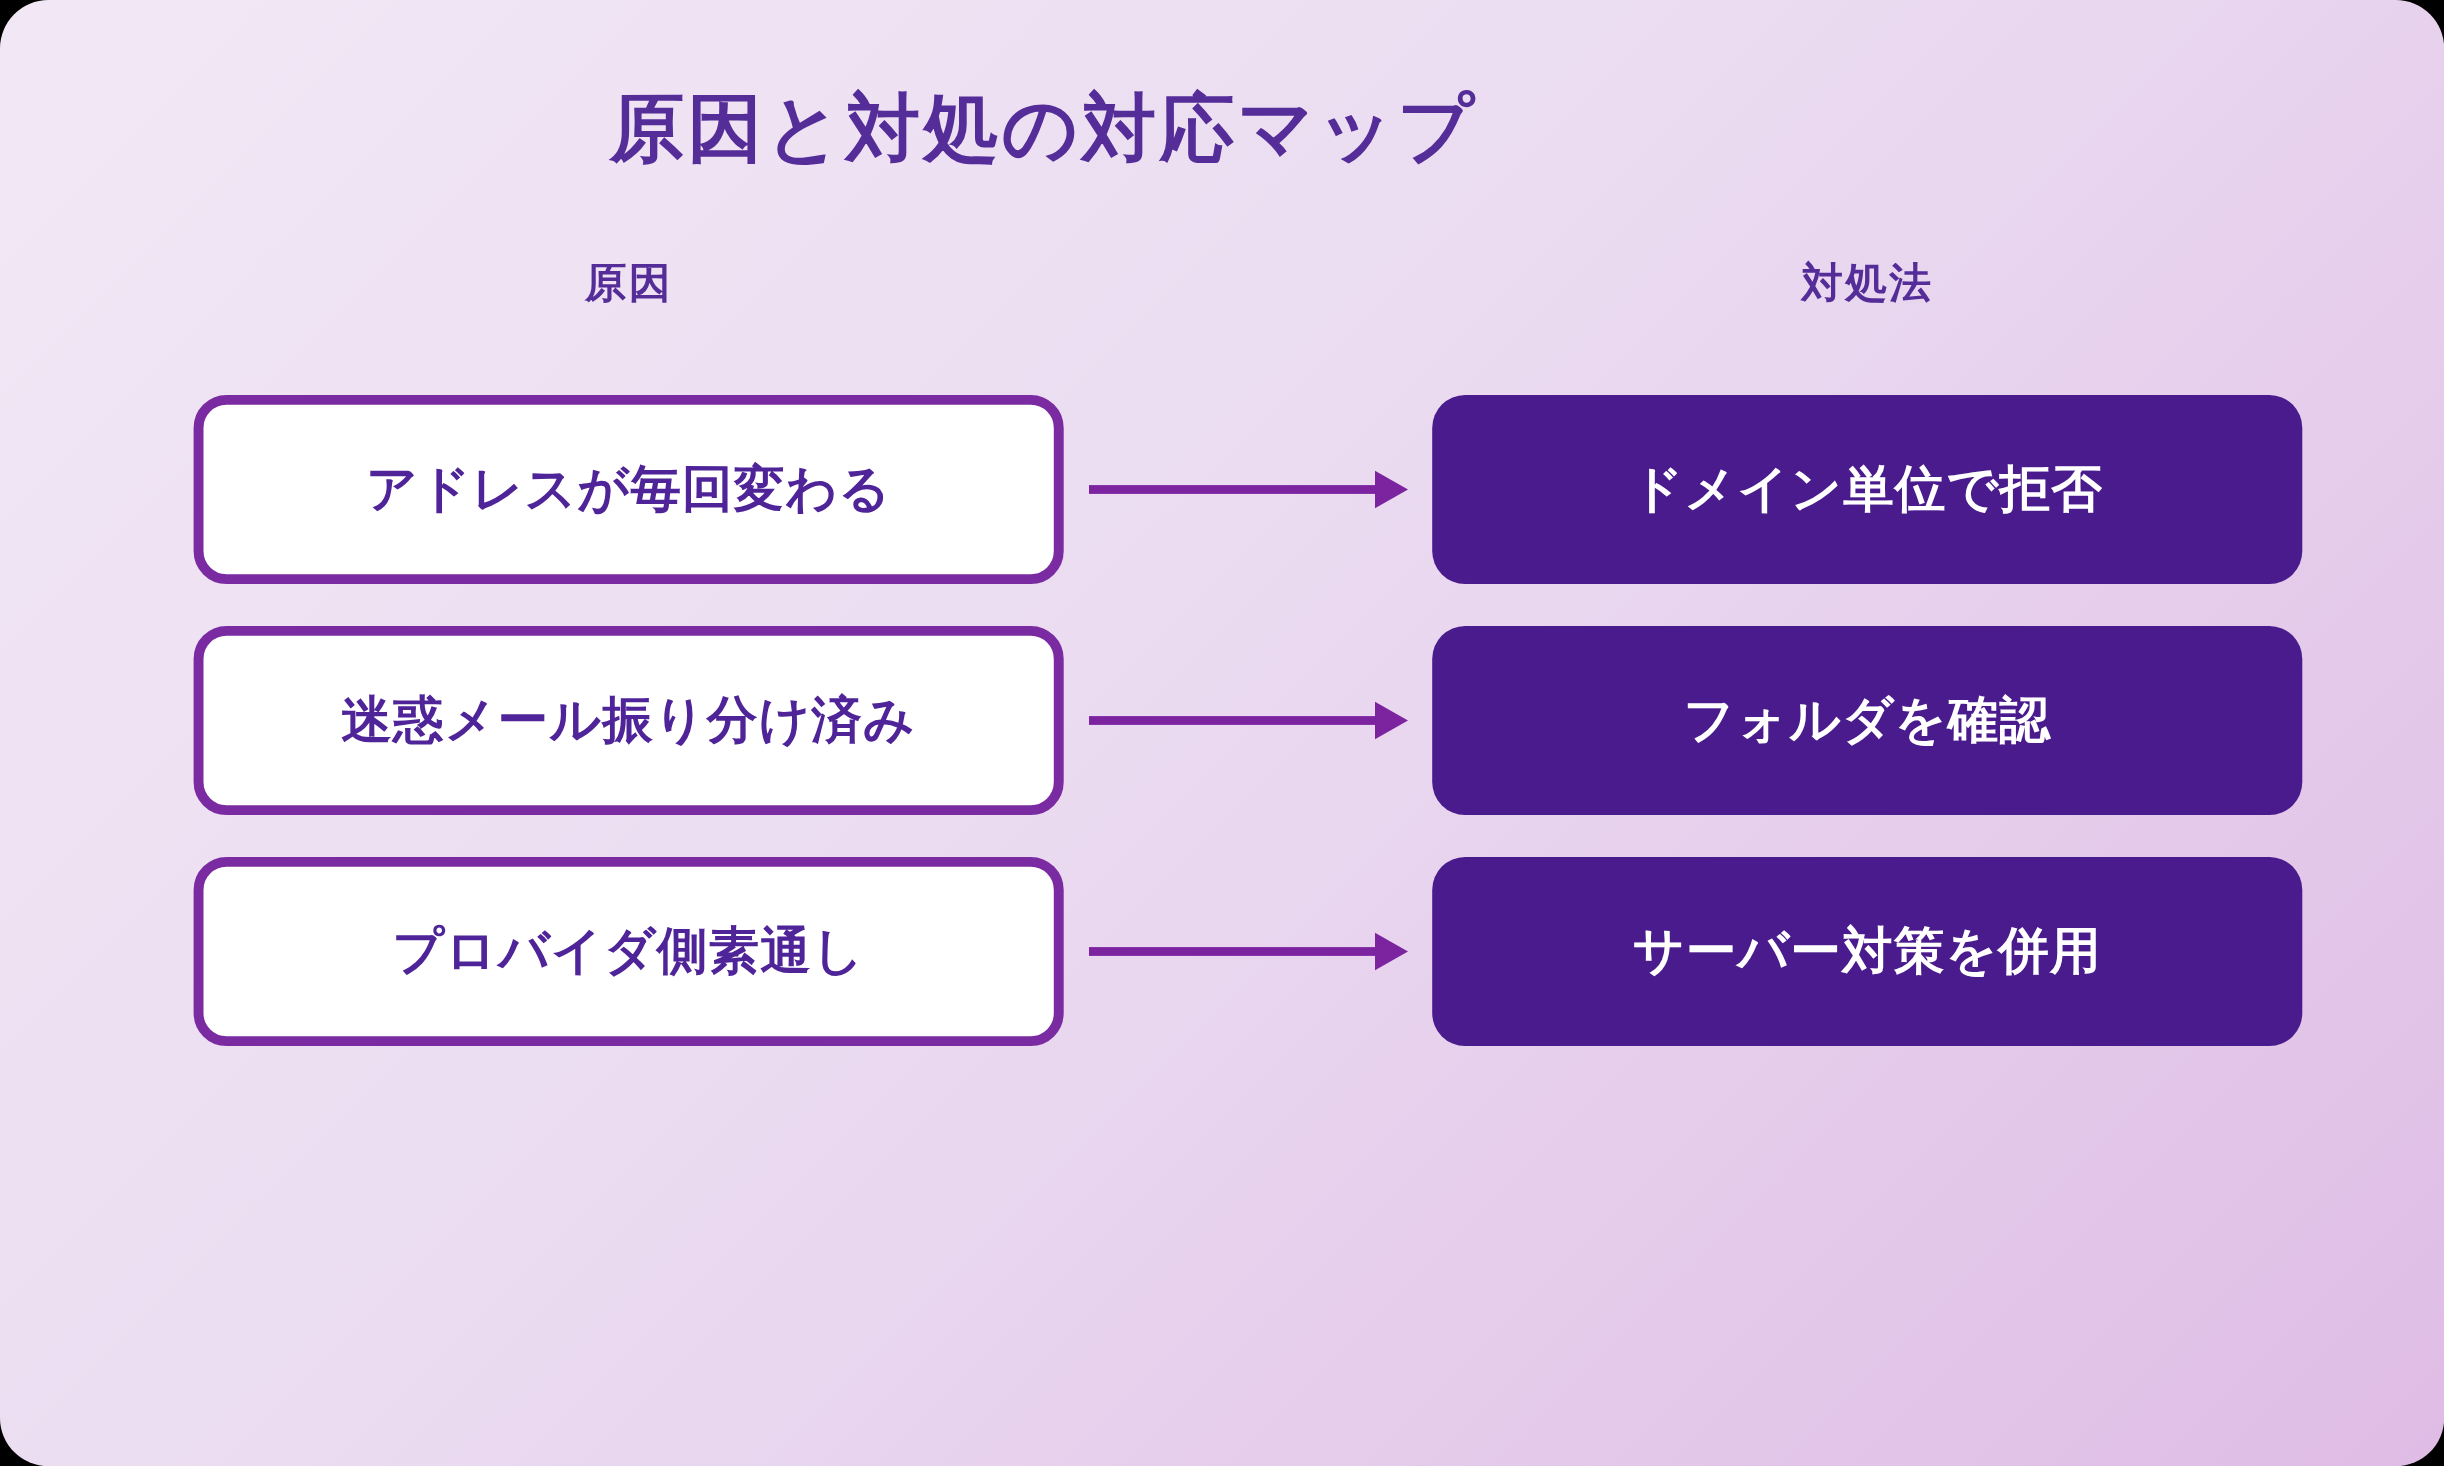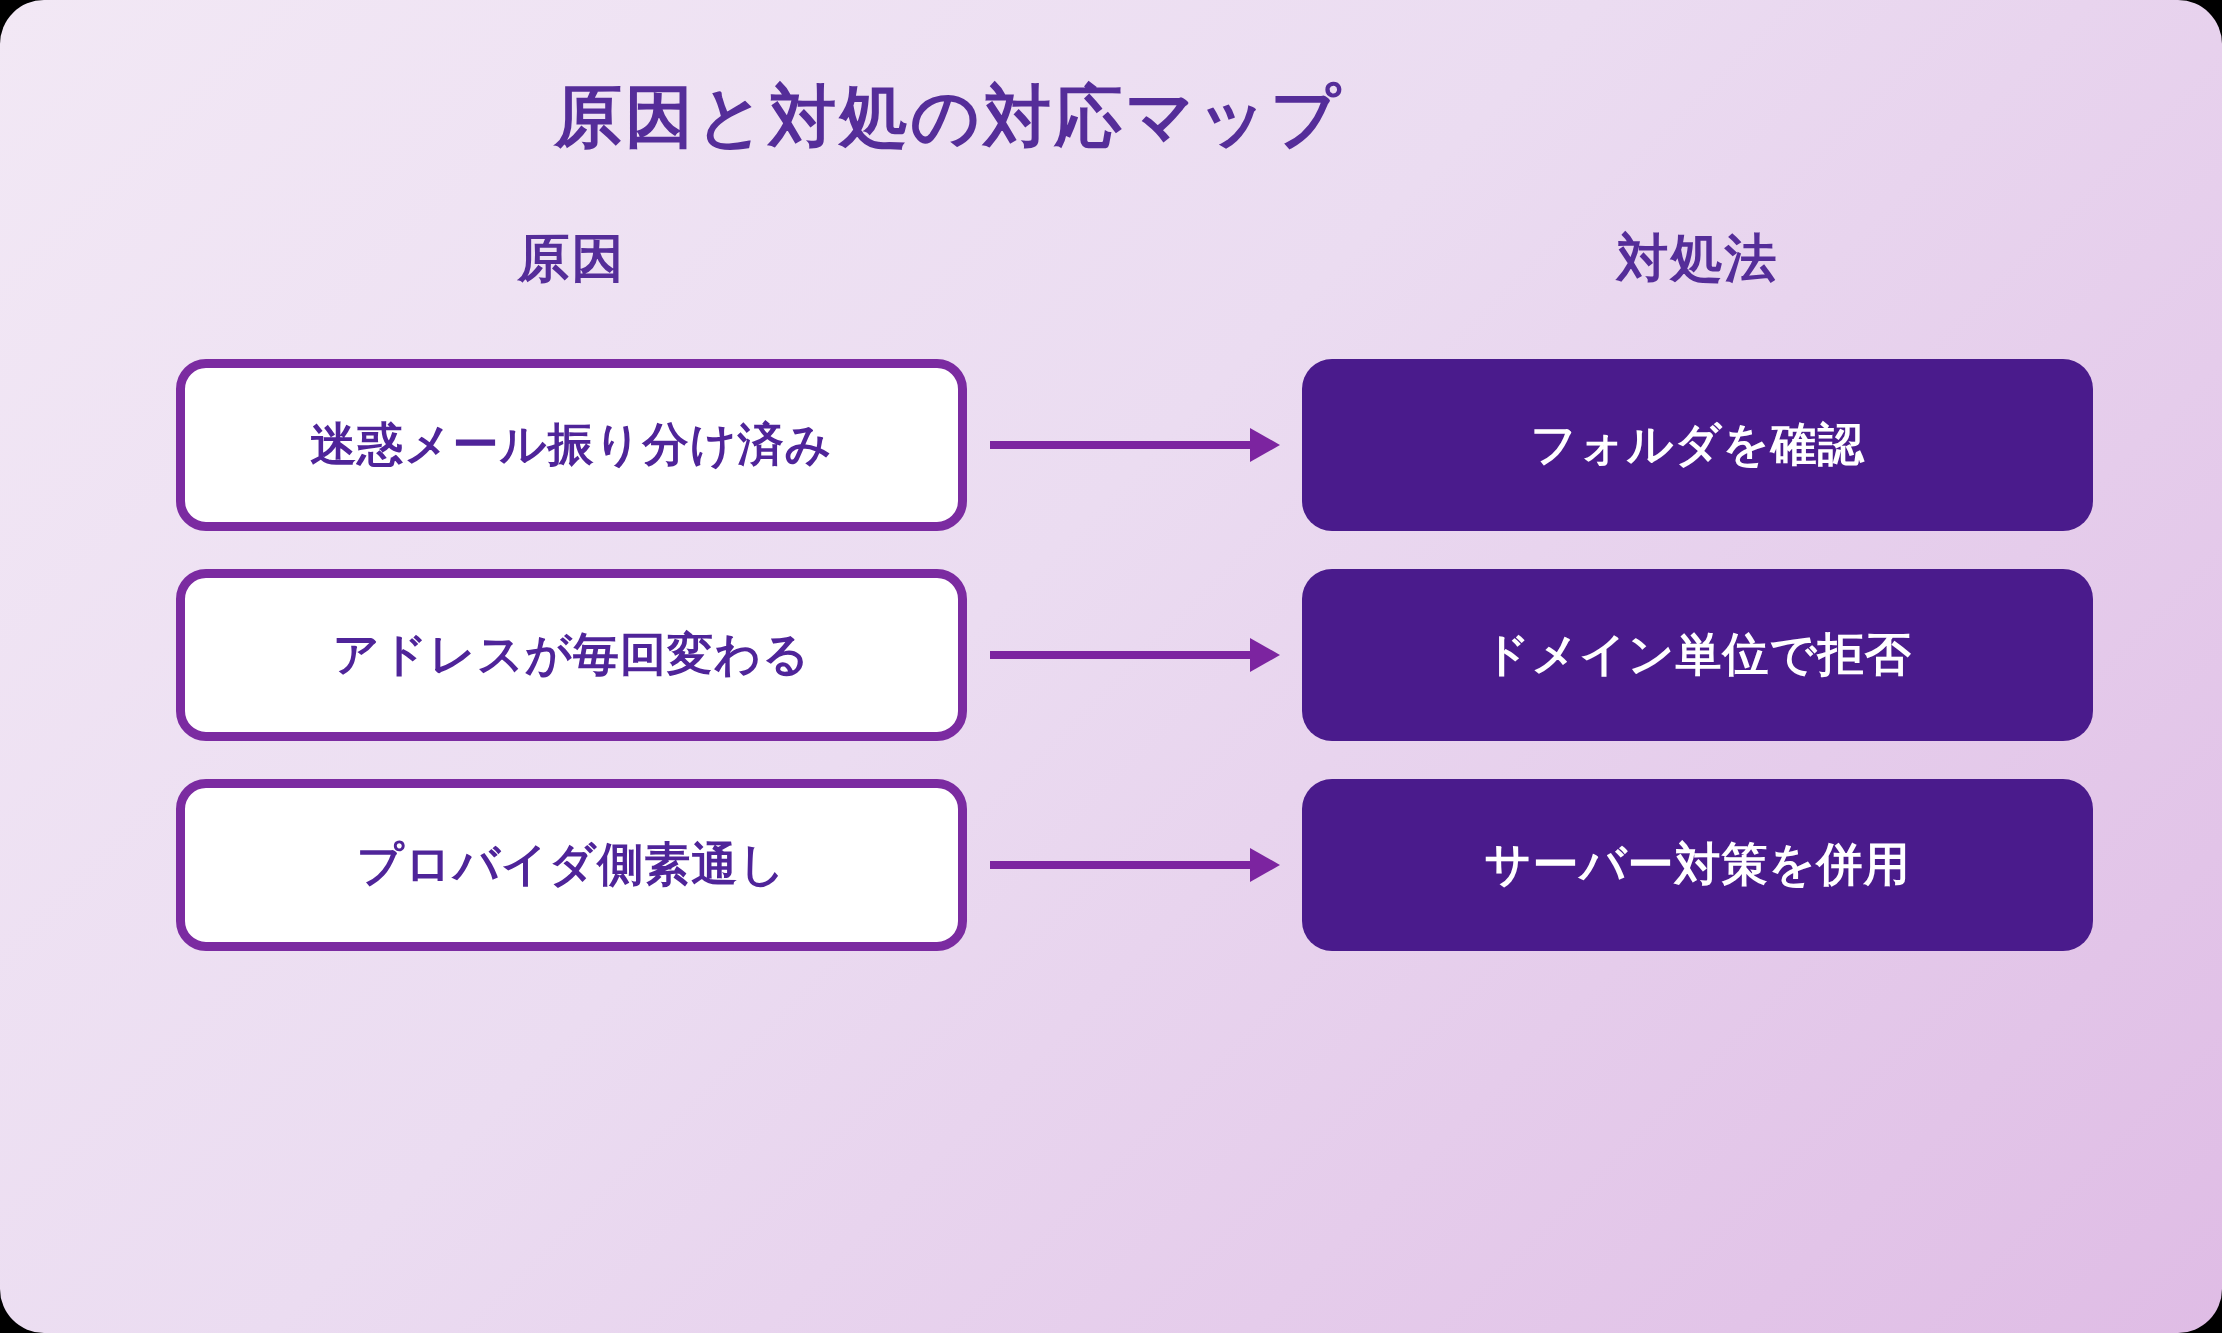--- a/index.html
+++ b/index.html
@@ -36,21 +36,21 @@
     letter-spacing: 3px;
     color: var(--heading-text, #552D99);
   }
 
   .col-header {
     position: absolute;
     top: 228px;
     height: 60px;
     line-height: 60px;
     text-align: center;
-    font-size: 52px;
+    font-size: 38px;
     font-weight: 800;
     letter-spacing: 2px;
     color: var(--heading-text, #552D99);
   }
   .col-header.left  { left: 176px;  width: 791px; }
   .col-header.right { left: 1302px; width: 791px; }
 
   .rows {
     position: absolute;
     top: 359px;
@@ -142,41 +142,41 @@
   <h1 class="page-title">原因と対処の対応マップ</h1>
 
   <div class="col-header left">原因</div>
 
   <div class="col-header right">対処法</div>
 
   <div class="rows">
 
     <div class="row">
       <div class="cause-box">
+        <span>アドレスが毎回変わる</span>
+      </div>
+      <div class="arrow">
+        <span class="arrow-line"></span>
+        <span class="arrow-head"></span>
+      </div>
+      <div class="solution-box">
+        <span>ドメイン単位で拒否</span>
+      </div>
+    </div>
+
+    <div class="row">
+      <div class="cause-box">
         <span>迷惑メール振り分け済み</span>
       </div>
       <div class="arrow">
         <span class="arrow-line"></span>
         <span class="arrow-head"></span>
       </div>
       <div class="solution-box">
         <span>フォルダを確認</span>
-      </div>
-    </div>
-
-    <div class="row">
-      <div class="cause-box">
-        <span>アドレスが毎回変わる</span>
-      </div>
-      <div class="arrow">
-        <span class="arrow-line"></span>
-        <span class="arrow-head"></span>
-      </div>
-      <div class="solution-box">
-        <span>ドメイン単位で拒否</span>
       </div>
     </div>
 
 
     <div class="row">
       <div class="cause-box">
         <span>プロバイダ側素通し</span>
       </div>
       <div class="arrow">
         <span class="arrow-line"></span>

